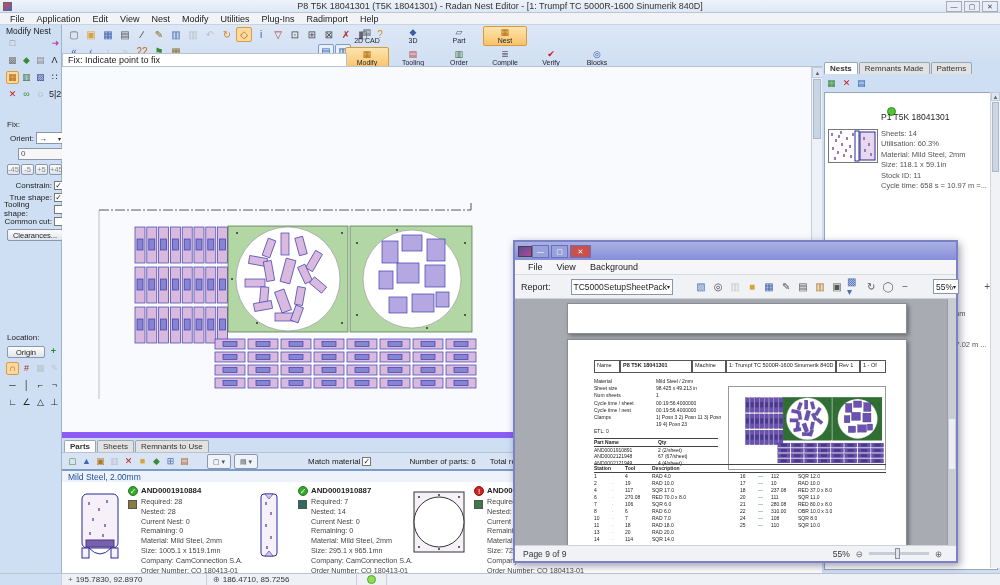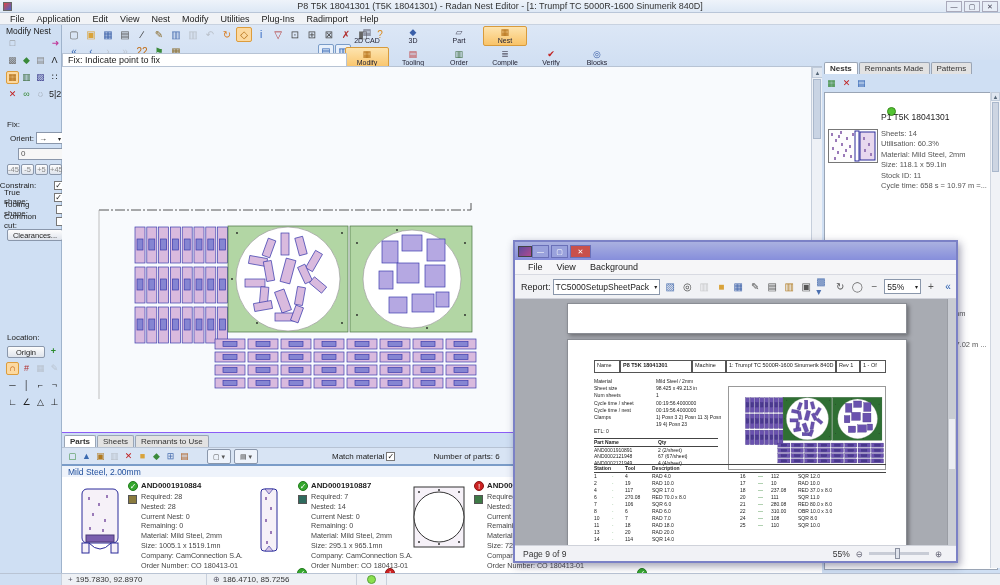--- a/index.html
+++ b/index.html
@@ -29,21 +29,21 @@
   .bigbtn{width:44px;height:20px;display:flex;flex-direction:column;align-items:center;justify-content:center;
           border:1px solid transparent;border-radius:2px;font-size:7px;color:#223;line-height:1}
   .bigbtn .bicon{font-size:9px;line-height:1}
   .bigbtn.active{background:linear-gradient(#fde4af,#f9c368);border-color:#d89b3c}
   .bigrow2 .bigbtn{height:22px}
   
   #sidebar{left:0;top:25px;width:62px;height:548px;background:#cfdff3;border-right:1px solid #9fb3cc;font-size:8px}
   #sidebar .sect{position:absolute;left:4px;width:62px}
   .srow{display:flex;gap:1px;padding-left:2px;align-items:center}
   .sb-label{text-align:right;padding-right:2px;color:#222}
-  .chkrow{display:flex;justify-content:flex-end;align-items:center;gap:18px;height:12px;padding-right:3px}
+  .chkrow{display:flex;justify-content:flex-end;align-items:center;gap:2px;height:12px;padding-right:3px}
   .chkbox{width:9px;height:9px;background:#fff;border:1px solid #777;font-size:8px;line-height:8px;text-align:center;color:#222}
   .sbtn{background:linear-gradient(#fdfdfd,#dfe4ec);border:1px solid #8a97ab;border-radius:2px;
         font-size:7.5px;text-align:center;color:#222}
   .selbox{background:#fff;border:1px solid #8a97ab;font-size:8px;display:flex;align-items:center;justify-content:space-between;padding:0 2px}
   
   #canvas{left:62px;top:66px;width:760px;height:366px;background:#f8fafd;border-top:1px solid #b7c3d4}
   #cscroll{right:0;top:0;width:11px;height:366px;background:#eef1f6;border-left:1px solid #c5cedb}
   .scr-arrow{width:11px;height:11px;font-size:6px;text-align:center;line-height:11px;color:#567;background:#dfe6f0;border:1px solid #c0cbda}
   
   #rightpanel{left:822px;top:60px;width:178px;height:513px;background:#cfdff3}
@@ -51,21 +51,21 @@
   .tab{font-size:8px;padding:1px 5px;background:#e2e2e2;border:1px solid #9aa5b5;border-bottom:none;color:#333;margin-right:1px;border-radius:2px 2px 0 0}
   .tab.active{background:#fff;font-weight:bold}
   #rp-toolbar{display:flex;gap:2px;align-items:center;height:18px;padding-left:3px}
   #rp-list{position:absolute;left:2px;top:32px;width:174px;height:478px;background:#fff;border:1px solid #9aa5b5;overflow:hidden}
   .nest-entry{position:relative;height:112px}
   .gdot{position:absolute;width:9px;height:9px;border-radius:50%;background:#52c332;border:1px solid #3a8a1f}
   .nest-name{position:absolute;font-size:8.5px;color:#222}
   .nest-lines{position:absolute;font-size:7.5px;color:#555;line-height:10.4px}
   #rp-scroll{position:absolute;right:0;top:0;width:10px;height:476px;background:#f0f2f6;border-left:1px solid #d0d6e0}
   
-  #bottompanel{left:62px;top:432px;width:760px;height:141px;background:#cfdff3;border-top:1px solid #8b5cf6}
+  #bottompanel{left:62px;top:432px;width:760px;height:141px;background:#cfdff3;border-top:6px solid #8b5cf6}
   #bp-toolbar{position:absolute;left:0;top:14px;width:760px;height:17px;display:flex;align-items:center;gap:2px;padding-left:4px;background:#d8e4f4;border-top:1px solid #b7c3d4}
   #bp-group{position:absolute;left:0;top:31px;width:760px;height:13px;background:#eef3fb;border-top:2px solid #7a9cc8;
             font-size:8.5px;color:#1f4e9c;padding:1px 0 0 6px}
   #bp-cards{position:absolute;left:0;top:44px;width:760px;height:97px;background:#fff;overflow:hidden}
   .card{position:absolute;top:2px;width:168px;height:95px}
   .stat{position:absolute;width:10px;height:10px;border-radius:50%;color:#fff;font-size:8px;line-height:10px;text-align:center}
   .stat.ok{background:#35a82d;border:1px solid #227a1d}
   .stat.err{background:#cc2222;border:1px solid #8a1414}
   .swatch{position:absolute;width:9px;height:9px;border:1px solid #555}
   .card-name{position:absolute;font-size:7.8px;font-weight:bold;color:#222}
@@ -76,21 +76,21 @@
   .sb-seg{display:flex;align-items:center;height:12px;border-right:1px solid #c8d0dc;padding:0 6px;gap:3px}
   
   #viewer{left:513px;top:240px;width:445px;height:323px;background:#f4f5f8;border:2px solid #7b81c6;
           box-shadow:2px 3px 8px rgba(40,40,80,.45);z-index:10}
   #v-title{height:18px;background:linear-gradient(#aab1e0,#868edb);display:flex;align-items:center;color:#23234c;font-size:9.5px}
   #v-title .t{flex:1;text-align:center}
   .vbtn{width:17px;height:13px;margin-right:2px;border:1px solid #6a70b8;background:#9aa2dc;color:#fff;font-size:7px;line-height:11px;text-align:center}
   .vbtn.close{background:#c9504c;width:21px}
   #v-menu{height:15px;background:#f6f6f8;border-bottom:1px solid #d8dae2;display:flex;align-items:center;padding-left:6px}
   #v-menu span{padding:0 7px;font-size:9px}
-  #v-tool{height:24px;background:#f1f2f5;border-bottom:1px solid #d0d2da;display:flex;align-items:center;gap:2px;padding-left:6px;font-size:9px}
+  #v-tool{height:24px;background:#f1f2f5;border-bottom:1px solid #d0d2da;display:flex;align-items:center;gap:20px;padding-left:6px;font-size:9px}
   #v-content{position:relative;height:246px;background:#a8abb2;overflow:hidden}
   .vpage{position:absolute;background:#fff;border:1px solid #8a8d94;box-shadow:2px 2px 4px rgba(0,0,0,.35)}
   #v-status{height:16px;background:#f1f2f6;border-top:1px solid #cfd2da;display:flex;align-items:center;font-size:8.5px;padding:0 8px;color:#333}
   
   .rp-cell{border:1px solid #555;font-size:5.5px;padding:1px 2px;overflow:hidden;white-space:nowrap;height:13px}
   .rp-frow{display:flex;font-size:5px;line-height:7.2px}
   .rp-frow .l{width:62px;color:#222}
   .rp-frow .v{width:120px;color:#222}
   .trow{display:flex;font-size:5px;line-height:7px}
   .trow .c1{width:18px}.trow .ci{width:13px;color:#3a8a3a}.trow .c2{width:27px}.trow .c3{width:70px}
@@ -591,21 +591,21 @@
         <span class="icn small" style="color: rgb(217, 163, 58);">■</span>
         <span class="icn small" style="color: rgb(58, 138, 58);">◆</span>
         <span class="icn small" style="color: rgb(74, 111, 176);">⊞</span>
         <span class="icn small" style="color: rgb(176, 101, 42);">▤</span>
       </span>
     <span style="display:flex;gap:3px;margin-left:14px">
 
     <span class="icn" style="min-width: 24px; border-color: rgb(138, 151, 171); background: rgb(238, 243, 251); font-size: 7px; color: rgb(85, 85, 85);">▢ ▾</span>
         <span class="icn" style="min-width: 24px; border-color: rgb(138, 151, 171); background: rgb(238, 243, 251); font-size: 7px; color: rgb(85, 85, 85);">▤ ▾</span>
       </span>
-    <span class="sumtxt" style="margin-left:72px">Match material</span>
+    <span class="sumtxt" style="margin-left:48px">Match material</span>
     <span class="chkbox">✓</span>
     <span class="sumtxt" style="margin-left:36px">Number of parts: 6</span>
     <span class="sumtxt" style="margin-left:12px">Total required: 300</span>
     <span class="sumtxt" style="margin-left:12px">Total extra: 0</span>
   </div>
   <div id="bp-group">Mild Steel, 2.00mm</div>
   <div id="bp-cards">
 
     <div class="card" style="left:4px">
       <svg width="52" height="74" style="position:absolute;left:8px;top:6px">

